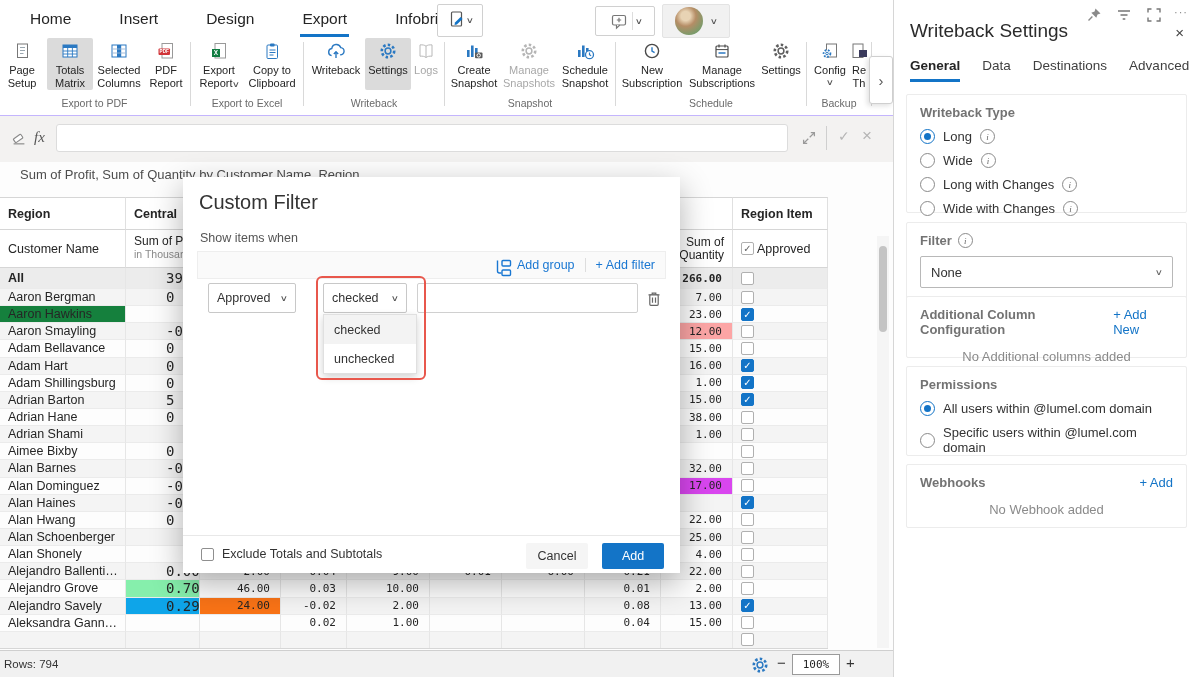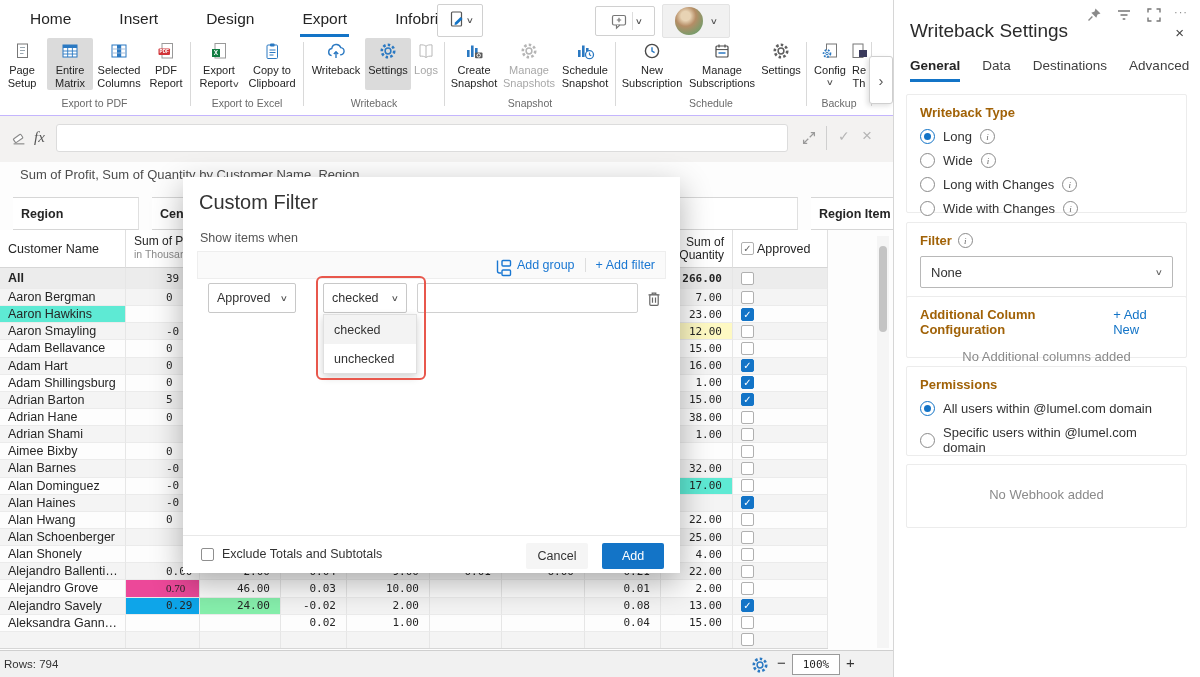--- a/index.html
+++ b/index.html
@@ -30,28 +30,28 @@
   
   #formulabar{position:absolute;top:116px;left:0;width:893px;height:46px;background:#f3f2f1;border-bottom:1px solid #e2e2e2;}
   #fxinput{position:absolute;left:56px;top:8px;width:732px;height:28px;background:#fff;border:1px solid #dcdcdc;border-radius:3px;font-size:12px;padding:0 8px;box-sizing:border-box;}
   .fbicon{position:absolute;top:13px;width:18px;height:18px;color:#8a8a8a;}
   
   #main{position:absolute;top:162px;left:0;width:893px;height:488px;background:#fdfdfd;}
   #table-title{position:absolute;top:5px;left:20px;font-size:13px;color:#4d4d4d;}
   .trow{display:flex;}
   .hc{box-sizing:border-box;border-right:1px solid #e0e0e0;border-bottom:1px solid #d6d6d6;padding:0 8px;display:flex;align-items:center;background:#fff;overflow:hidden;}
   #h1{position:absolute;top:35px;left:0;height:33px;}
-  #h1 .hc{height:33px;font-size:12.5px;font-weight:bold;border-top:1px solid #d6d6d6;margin-left:13px;}
+  #h1 .hc{height:33px;font-size:12.5px;font-weight:bold;border-top:1px solid #d6d6d6;}
   #h2{position:absolute;top:68px;left:0;height:38px;}
   #h2 .hc{height:38px;font-size:12.5px;}
   #rows{position:absolute;top:106px;left:0;width:828px;height:380px;overflow:hidden;border-bottom:1px solid #d6d6d6;}
   .cell{box-sizing:border-box;border-right:1px solid #e6e6e6;border-bottom:1px solid #ebebeb;overflow:hidden;display:flex;align-items:center;}
   .cell.name{padding-left:8px;font-size:12.5px;}
   .cell.right{justify-content:flex-end;padding-right:10px;font-size:11px;}
-  .cell.cpcol{justify-content:flex-start;padding-left:40px;font-size:11px;}
+  .cell.cpcol{justify-content:flex-start;padding-left:40px;font-size:14px;}
   .cb{width:13px;height:13px;border:1px solid #b0b0b0;border-radius:2px;background:#fff;margin-left:8px;
       display:flex;align-items:center;justify-content:center;font-size:10px;color:#fff;box-sizing:border-box;}
   .cb.on{background:#1374c7;border-color:#1374c7;}
   #vscroll{position:absolute;left:877px;top:74px;width:12px;height:412px;background:#f5f5f5;}
   #vthumb{position:absolute;left:2px;top:10px;width:8px;height:86px;background:#c4c4c4;border-radius:4px;}
   
   #statusbar{position:absolute;top:650px;left:0;width:893px;height:27px;background:#f1f1f1;border-top:1px solid #cfcfcf;box-sizing:border-box;}
   #rowslbl{position:absolute;left:4px;top:7px;font-size:11.5px;color:#333;}
   #zoombox{position:absolute;left:792px;top:3px;width:46px;height:19px;background:#fff;border:1px solid #9a9a9a;font-size:11px;
      display:flex;align-items:center;justify-content:center;font-family:"DejaVu Sans Mono",monospace;}
@@ -79,21 +79,21 @@
   #add-btn{left:419px;background:#1374c7;color:#fff;}
   
   #panel{position:absolute;left:893px;top:0;width:307px;height:677px;background:#fff;border-left:1px solid #d6d6d6;box-sizing:border-box;}
   #pheadicons{position:absolute;top:5px;right:12px;display:flex;gap:10px;color:#8a8a8a;align-items:center;}
   #panel-title{position:absolute;left:16px;top:20px;font-size:19px;color:#2b2b2b;}
   #panel-close{position:absolute;right:16px;top:24px;font-size:15px;color:#444;}
   #ptabs{position:absolute;left:16px;top:58px;display:flex;gap:22px;font-size:13.5px;color:#3f3f3f;}
   .ptab{padding-bottom:6px;}
   .ptab.active{font-weight:bold;color:#252525;border-bottom:3px solid #1374c7;}
   .card{position:absolute;left:12px;width:281px;border:1px solid #ececec;border-radius:2px;background:#fff;box-sizing:border-box;padding:10px 13px;}
-  .cardlbl{font-size:13px;font-weight:bold;color:#a16207;}
+  .cardlbl{font-size:13px;font-weight:bold;color:#737373;}
   .radio-row{display:flex;align-items:center;gap:8px;margin-top:9px;font-size:13px;color:#333;}
   .radio{width:15px;height:15px;border-radius:50%;border:1.5px solid #8a8a8a;box-sizing:border-box;background:#fff;flex:0 0 auto;}
   .radio.sel{border:1.5px solid #1374c7;display:flex;align-items:center;justify-content:center;}
   .radio.sel::after{content:"";width:7px;height:7px;border-radius:50%;background:#1374c7;}
   .info{width:13px;height:13px;border-radius:50%;border:1px solid #8a8a8a;color:#6a6a6a;font-size:9px;display:flex;align-items:center;justify-content:center;flex:0 0 auto;font-family:"Liberation Serif",serif;font-style:italic;}
   .pselect{margin-top:8px;height:30px;border:1px solid #b8b8b8;border-radius:2px;display:flex;align-items:center;justify-content:space-between;padding:0 10px;font-size:13px;color:#333;}
   .cardhdr{display:flex;justify-content:space-between;align-items:center;}
   .plink{color:#1374c7;font-size:13px;}
   .pempty{text-align:center;color:#8a8a8a;font-size:13px;margin-top:12px;}
   .qtext{font-size:13px;color:#333;margin-top:9px;}
@@ -120,21 +120,21 @@
             <div>Page</div>
             <div>Setup</div>
           </div>
           <div class="insep"></div>
           <div class="rbtn selected" style="width: 46px;">
             <span class="ricon"><svg viewBox="0 0 20 20" xmlns="http://www.w3.org/2000/svg">
                 <rect x="3" y="4" width="14" height="12" fill="#fff" stroke="#2b79c2"></rect>
                 <rect x="3" y="4" width="14" height="3" fill="#2b79c2"></rect>
                 <path d="M3 10h14M3 13h14M7.7 7v9M12.4 7v9" stroke="#2b79c2" stroke-width="0.9" fill="none"></path>
               </svg></span>
-            <div>Entire</div>
+            <div>Totals</div>
             <div>Matrix</div>
           </div>
           <div class="rbtn" style="width: 52px;">
             <span class="ricon"><svg viewBox="0 0 20 20" xmlns="http://www.w3.org/2000/svg">
                 <rect x="3" y="4" width="14" height="12" fill="#fff" stroke="#2b79c2"></rect>
                 <rect x="8" y="4" width="4.2" height="12" fill="#2b79c2"></rect>
                 <path d="M3 8h14M3 12h14" stroke="#9ab6d6" stroke-width="0.9" fill="none"></path>
               </svg></span>
             <div>Selected</div>
             <div>Columns</div>
@@ -386,21 +386,21 @@
         <div class="cell num right" style="width: 83px; background: rgb(244, 244, 244);"></div>
         <div class="cell num right" style="width: 72px; background: rgb(244, 244, 244);"></div>
         <div class="cell num right" style="width: 83px; background: rgb(244, 244, 244);"></div>
         <div class="cell num right" style="width: 76px; background: rgb(244, 244, 244);"></div>
         <div class="cell num right" style="width: 72px; background: rgb(244, 244, 244);">7.00</div>
         <div class="cell" style="width: 95px; background: rgb(244, 244, 244);">
           <span class="cb"></span>
         </div>
       </div>
       <div class="trow" style="height: 17.15px;">
-        <div class="cell name" style="width: 126px; background: #5eead4;">Aaron Hawkins</div>
+        <div class="cell name" style="width: 126px; background: #15803d;">Aaron Hawkins</div>
         <div class="cell num cpcol" style="width: 74px; background: rgb(253, 253, 253);"></div>
         <div class="cell num right" style="width: 81px; background: rgb(253, 253, 253);"></div>
         <div class="cell num right" style="width: 66px; background: rgb(253, 253, 253);"></div>
         <div class="cell num right" style="width: 83px; background: rgb(253, 253, 253);"></div>
         <div class="cell num right" style="width: 72px; background: rgb(253, 253, 253);"></div>
         <div class="cell num right" style="width: 83px; background: rgb(253, 253, 253);"></div>
         <div class="cell num right" style="width: 76px; background: rgb(253, 253, 253);"></div>
         <div class="cell num right" style="width: 72px; background: rgb(253, 253, 253);">23.00</div>
         <div class="cell" style="width: 95px; background: rgb(253, 253, 253);">
           <span class="cb on">✓</span>
@@ -408,21 +408,21 @@
       </div>
       <div class="trow" style="height: 17.15px;">
         <div class="cell name" style="width: 126px; background: rgb(244, 244, 244);">Aaron Smayling</div>
         <div class="cell num cpcol" style="width: 74px; background: rgb(244, 244, 244);">-0</div>
         <div class="cell num right" style="width: 81px; background: rgb(244, 244, 244);"></div>
         <div class="cell num right" style="width: 66px; background: rgb(244, 244, 244);"></div>
         <div class="cell num right" style="width: 83px; background: rgb(244, 244, 244);"></div>
         <div class="cell num right" style="width: 72px; background: rgb(244, 244, 244);"></div>
         <div class="cell num right" style="width: 83px; background: rgb(244, 244, 244);"></div>
         <div class="cell num right" style="width: 76px; background: rgb(244, 244, 244);"></div>
-        <div class="cell num right" style="width: 72px; background: #fef9c3;">12.00</div>
+        <div class="cell num right" style="width: 72px; background: #fca5a5;">12.00</div>
         <div class="cell" style="width: 95px; background: rgb(244, 244, 244);">
           <span class="cb"></span>
         </div>
       </div>
       <div class="trow" style="height: 17.15px;">
         <div class="cell name" style="width: 126px; background: rgb(253, 253, 253);">Adam Bellavance</div>
         <div class="cell num cpcol" style="width: 74px; background: rgb(253, 253, 253);">0</div>
         <div class="cell num right" style="width: 81px; background: rgb(253, 253, 253);"></div>
         <div class="cell num right" style="width: 66px; background: rgb(253, 253, 253);"></div>
         <div class="cell num right" style="width: 83px; background: rgb(253, 253, 253);"></div>
@@ -534,21 +534,21 @@
       </div>
       <div class="trow" style="height: 17.15px;">
         <div class="cell name" style="width: 126px; background: rgb(253, 253, 253);">Alan Dominguez</div>
         <div class="cell num cpcol" style="width: 74px; background: rgb(253, 253, 253);">-0</div>
         <div class="cell num right" style="width: 81px; background: rgb(253, 253, 253);"></div>
         <div class="cell num right" style="width: 66px; background: rgb(253, 253, 253);"></div>
         <div class="cell num right" style="width: 83px; background: rgb(253, 253, 253);"></div>
         <div class="cell num right" style="width: 72px; background: rgb(253, 253, 253);"></div>
         <div class="cell num right" style="width: 83px; background: rgb(253, 253, 253);"></div>
         <div class="cell num right" style="width: 76px; background: rgb(253, 253, 253);"></div>
-        <div class="cell num right" style="width: 72px; background: #5eead4; text-align: center;">17.00</div>
+        <div class="cell num right" style="width: 72px; background: #d946ef; text-align: center;">17.00</div>
         <div class="cell" style="width: 95px; background: rgb(253, 253, 253);">
           <span class="cb"></span>
         </div>
       </div>
       <div class="trow" style="height: 17.15px;">
         <div class="cell name" style="width: 126px; background: rgb(244, 244, 244);">Alan Haines</div>
         <div class="cell num cpcol" style="width: 74px; background: rgb(244, 244, 244);">-0</div>
         <div class="cell num right" style="width: 81px; background: rgb(244, 244, 244);"></div>
         <div class="cell num right" style="width: 66px; background: rgb(244, 244, 244);"></div>
         <div class="cell num right" style="width: 83px; background: rgb(244, 244, 244);"></div>
@@ -611,36 +611,36 @@
         <div class="cell num right" style="width: 72px; background: rgb(244, 244, 244);">0.01</div>
         <div class="cell num right" style="width: 83px; background: rgb(244, 244, 244);">6.00</div>
         <div class="cell num right" style="width: 76px; background: rgb(244, 244, 244);">0.21</div>
         <div class="cell num right" style="width: 72px; background: rgb(244, 244, 244);">22.00</div>
         <div class="cell" style="width: 95px; background: rgb(244, 244, 244);">
           <span class="cb"></span>
         </div>
       </div>
       <div class="trow" style="height: 17.15px;">
         <div class="cell name" style="width: 126px; background: rgb(253, 253, 253);">Alejandro Grove</div>
-        <div class="cell num cpcol" style="width: 74px; background: #ec4899; font-family: Liberation Serif, serif;">0.70</div>
+        <div class="cell num cpcol" style="width: 74px; background: #86efac;">0.70</div>
         <div class="cell num right" style="width: 81px; background: rgb(253, 253, 253);">46.00</div>
         <div class="cell num right" style="width: 66px; background: rgb(253, 253, 253);">0.03</div>
         <div class="cell num right" style="width: 83px; background: rgb(253, 253, 253);">10.00</div>
         <div class="cell num right" style="width: 72px; background: rgb(253, 253, 253);"></div>
         <div class="cell num right" style="width: 83px; background: rgb(253, 253, 253);"></div>
         <div class="cell num right" style="width: 76px; background: rgb(253, 253, 253);">0.01</div>
         <div class="cell num right" style="width: 72px; background: rgb(253, 253, 253);">2.00</div>
         <div class="cell" style="width: 95px; background: rgb(253, 253, 253);">
           <span class="cb"></span>
         </div>
       </div>
       <div class="trow" style="height: 17.15px;">
         <div class="cell name" style="width: 126px; background: rgb(244, 244, 244);">Alejandro Savely</div>
         <div class="cell num cpcol" style="width: 74px; background: #0ea5e9;">0.29</div>
-        <div class="cell num right" style="width: 81px; background: #86efac;">24.00</div>
+        <div class="cell num right" style="width: 81px; background: #f97316;">24.00</div>
         <div class="cell num right" style="width: 66px; background: rgb(244, 244, 244);">-0.02</div>
         <div class="cell num right" style="width: 83px; background: rgb(244, 244, 244);">2.00</div>
         <div class="cell num right" style="width: 72px; background: rgb(244, 244, 244);"></div>
         <div class="cell num right" style="width: 83px; background: rgb(244, 244, 244);"></div>
         <div class="cell num right" style="width: 76px; background: rgb(244, 244, 244);">0.08</div>
         <div class="cell num right" style="width: 72px; background: rgb(244, 244, 244);">13.00</div>
         <div class="cell" style="width: 95px; background: rgb(244, 244, 244);">
           <span class="cb on">✓</span>
         </div>
       </div>
@@ -809,15 +809,19 @@
           <span>All users within @lumel.com domain</span>
         </div>
         <div class="radio-row">
           <span class="radio"></span>
           <span>Specific users within @lumel.com domain</span>
         </div>
       </div>
   </div>
 
   <div class="card" style="top:464px;height:64px;">
+    <div class="cardhdr">
+      <span class="cardlbl">Webhooks</span>
+      <span class="plink">+ Add</span>
+    </div>
     <div class="pempty">No Webhook added</div>
   </div>
 </div>
 
 </body></html>

